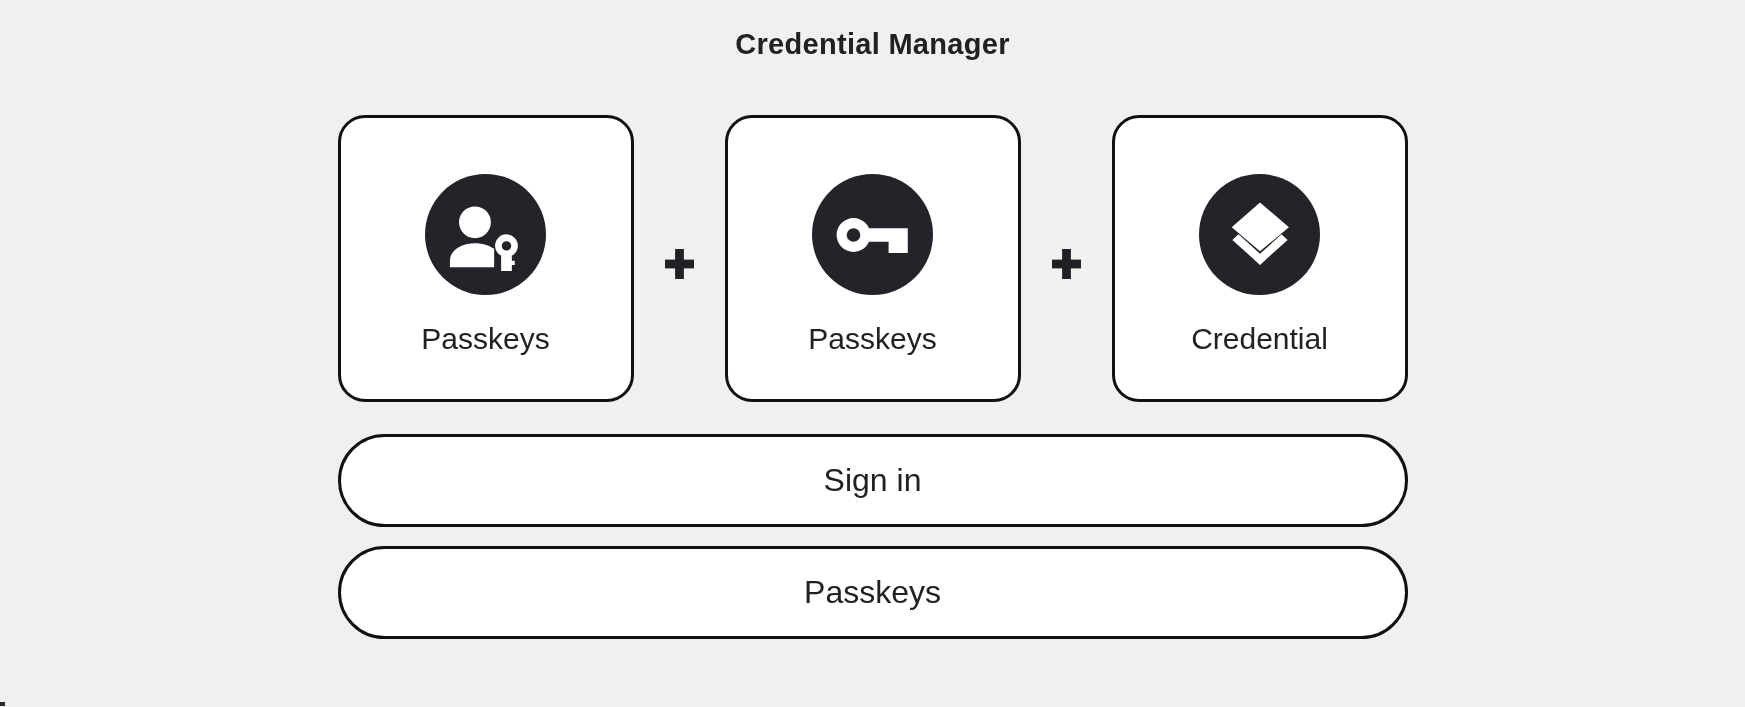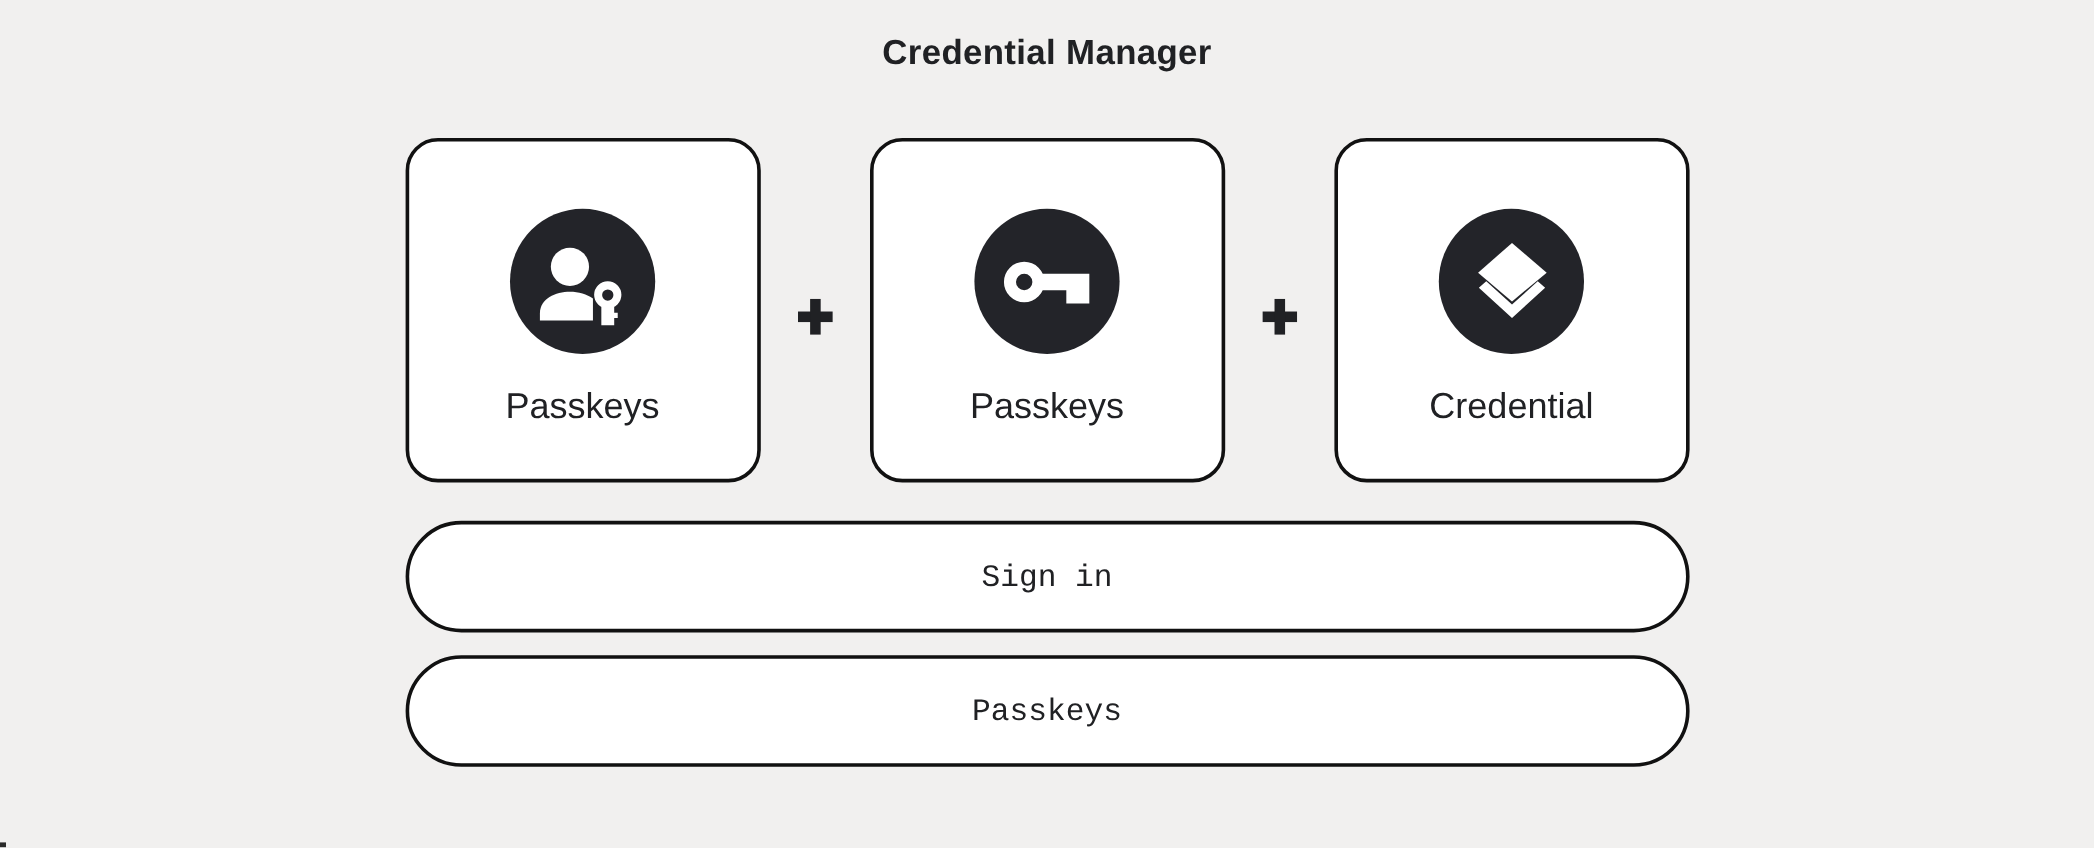--- a/index.html
+++ b/index.html
@@ -85,22 +85,22 @@
   .plus-sep svg { fill: currentColor; }
   .pill-button {
     display: flex;
     align-items: center;
     justify-content: center;
     width: 100%;
     height: 93px;
     background: var(--card-bg);
     border: 3px solid var(--border);
     border-radius: 47px;
-    font-family: Liberation Mono, monospace;
-    font-size: 26px;
+    font-family: Liberation Sans, sans-serif;
+    font-size: 32px;
     color: var(--ink);
     cursor: pointer;
     padding: 0;
   }
   .pill-button.signin { margin-top: 32px; }
   .pill-button.restore { margin-top: 19px; }
   .corner-artifact {
     position: absolute;
     left: 0;
     bottom: 1px;

